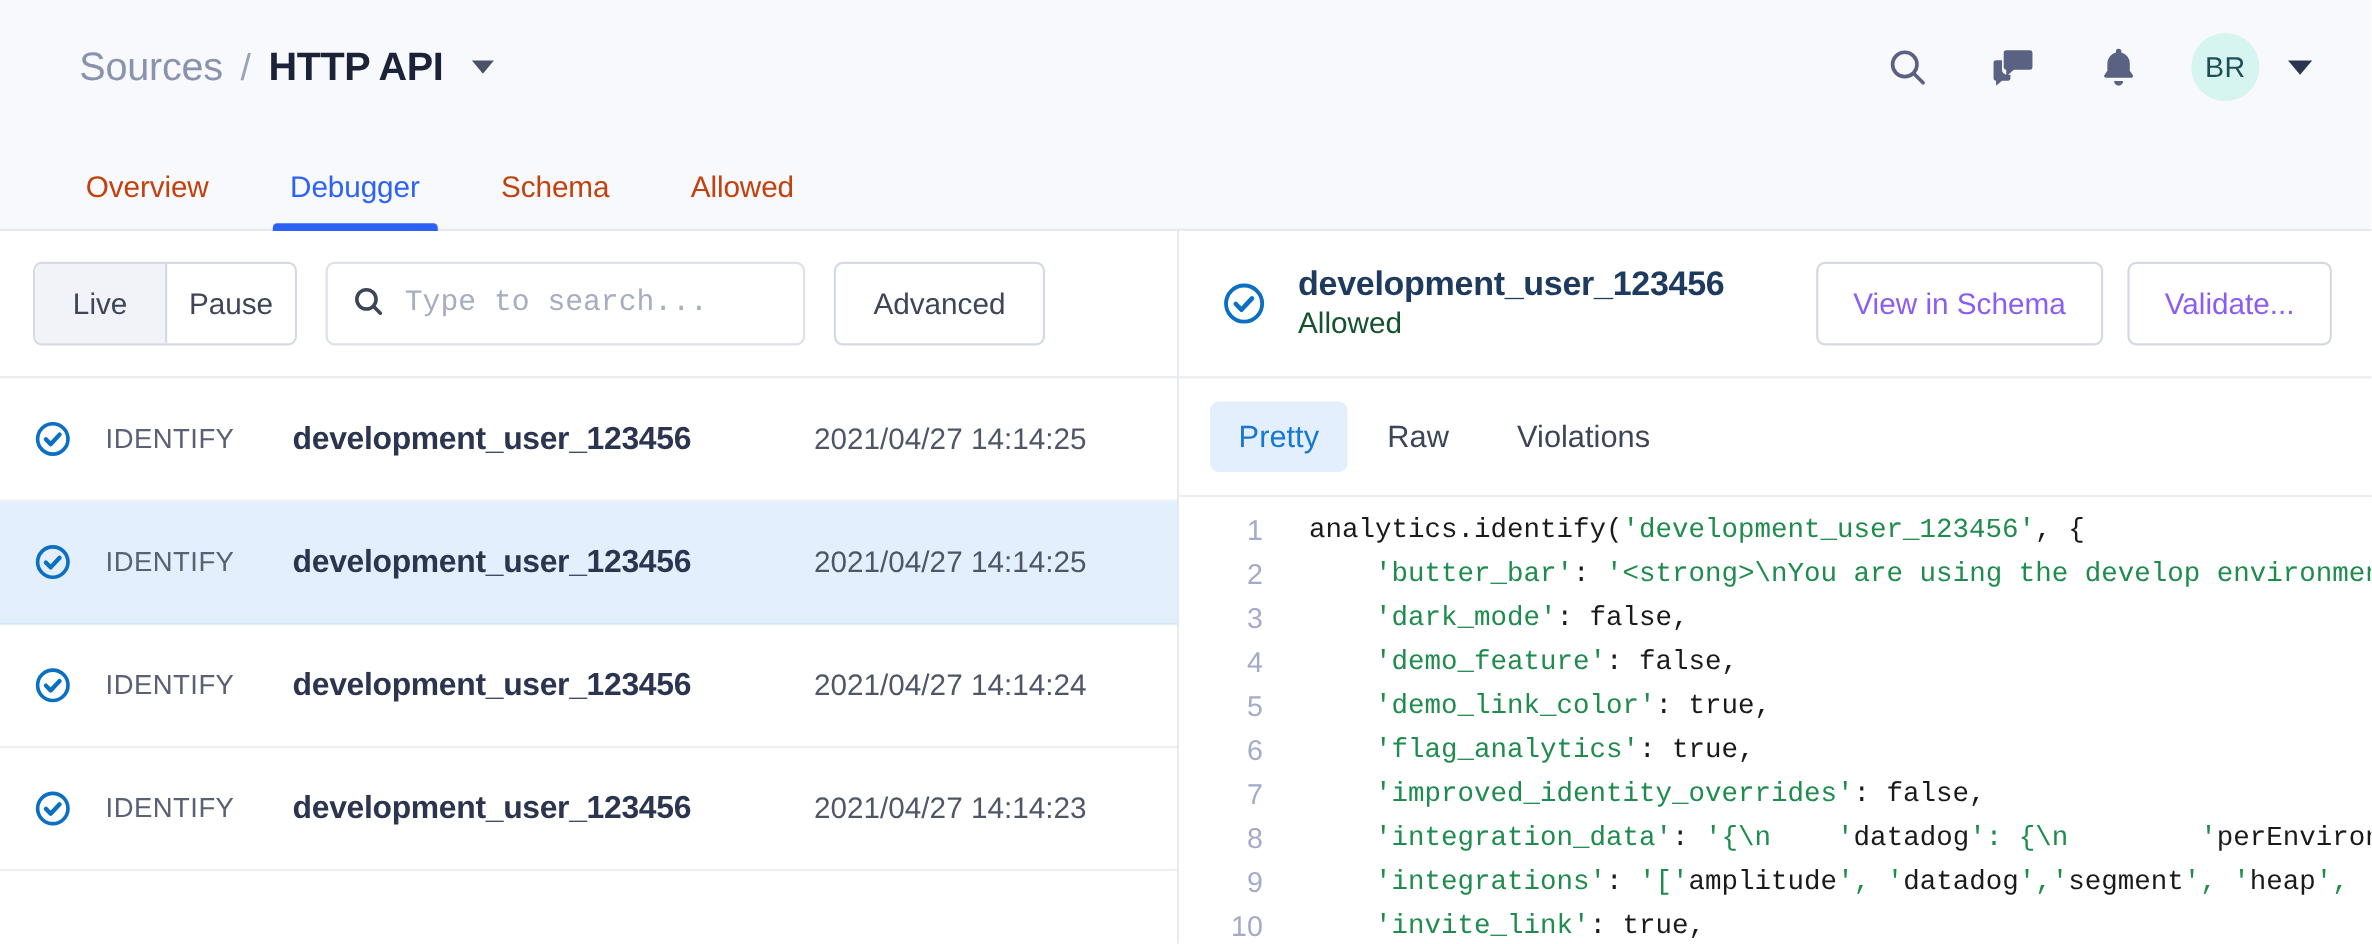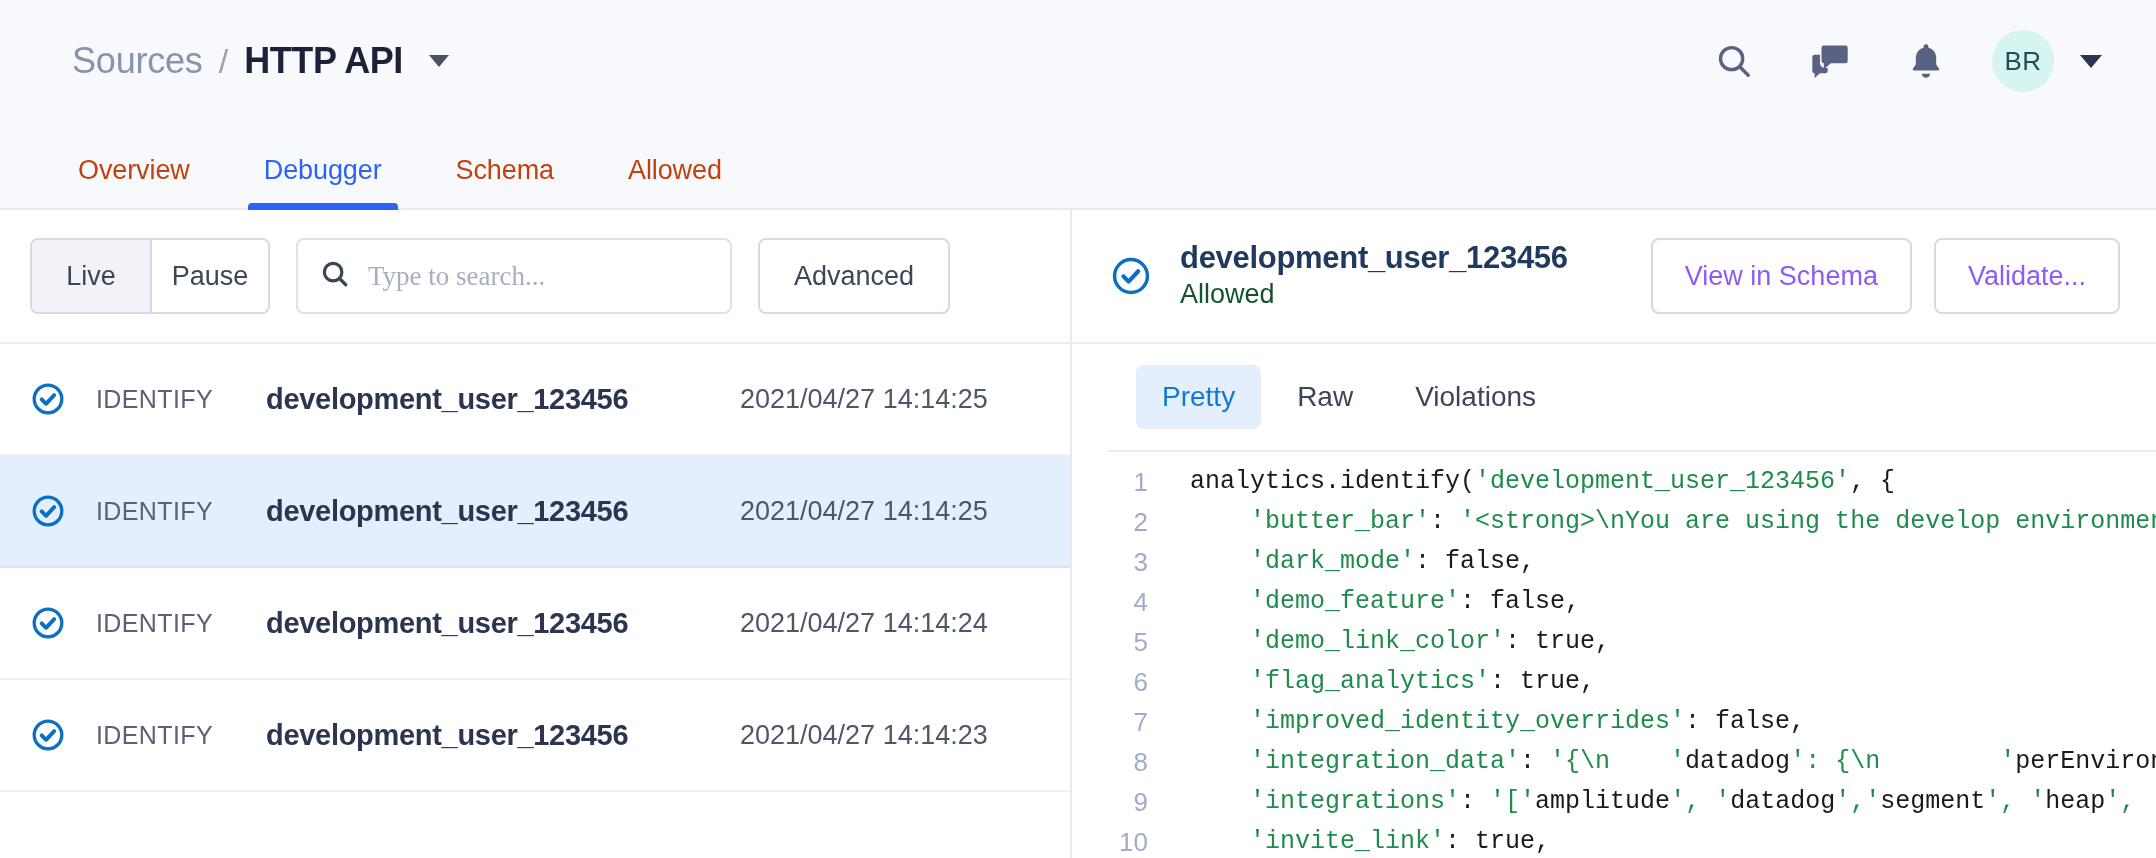--- a/index.html
+++ b/index.html
@@ -116,21 +116,21 @@
 
   .searchbox {
     flex: 1 1 auto; height: 76px; max-width: 436px;
     border: 2px solid #dde1ea; border-radius: 8px;
     display: flex; align-items: center; padding: 0 22px;
     background: #fff;
   }
   .searchbox svg { flex: 0 0 auto; margin-right: 18px; }
   .search-input {
     border: none; outline: none; background: transparent;
-    font-family: Liberation Serif, serif;
+    font-family: Liberation Mono, monospace;
     font-size: 27px; color: #2c3550; width: 100%;
   }
   .search-input::placeholder { color: #a7aec2; }
 
   .adv-btn {
     height: 76px; padding: 0 34px;
     border: 2px solid #d4d9e4; border-radius: 8px; background: #fff;
     font-family: "Liberation Sans", sans-serif;
     font-size: 27px; color: #3d4559; cursor: pointer;
   }
@@ -181,21 +181,20 @@
     font-family: "Liberation Sans", sans-serif;
     font-size: 27px; color: #8b5cf6; cursor: pointer; white-space: nowrap;
   }
 
   .view-tabs {
     height: 108px; flex: 0 0 auto;
     display: flex; align-items: center;
     padding: 0 28px;
     border-bottom: 2px solid #e9ecf2;
     gap: 10px;
-    margin-left: 36px;
   }
   .vtab {
     height: 64px; padding: 0 26px; border-radius: 8px;
     display: flex; align-items: center;
     font-size: 28px; color: #3d4559; cursor: pointer;
   }
   .vtab.active { background: #e3effc; color: #1478d4; }
 
   .code-area {
     flex: 1 1 auto; min-height: 0; overflow: hidden;

